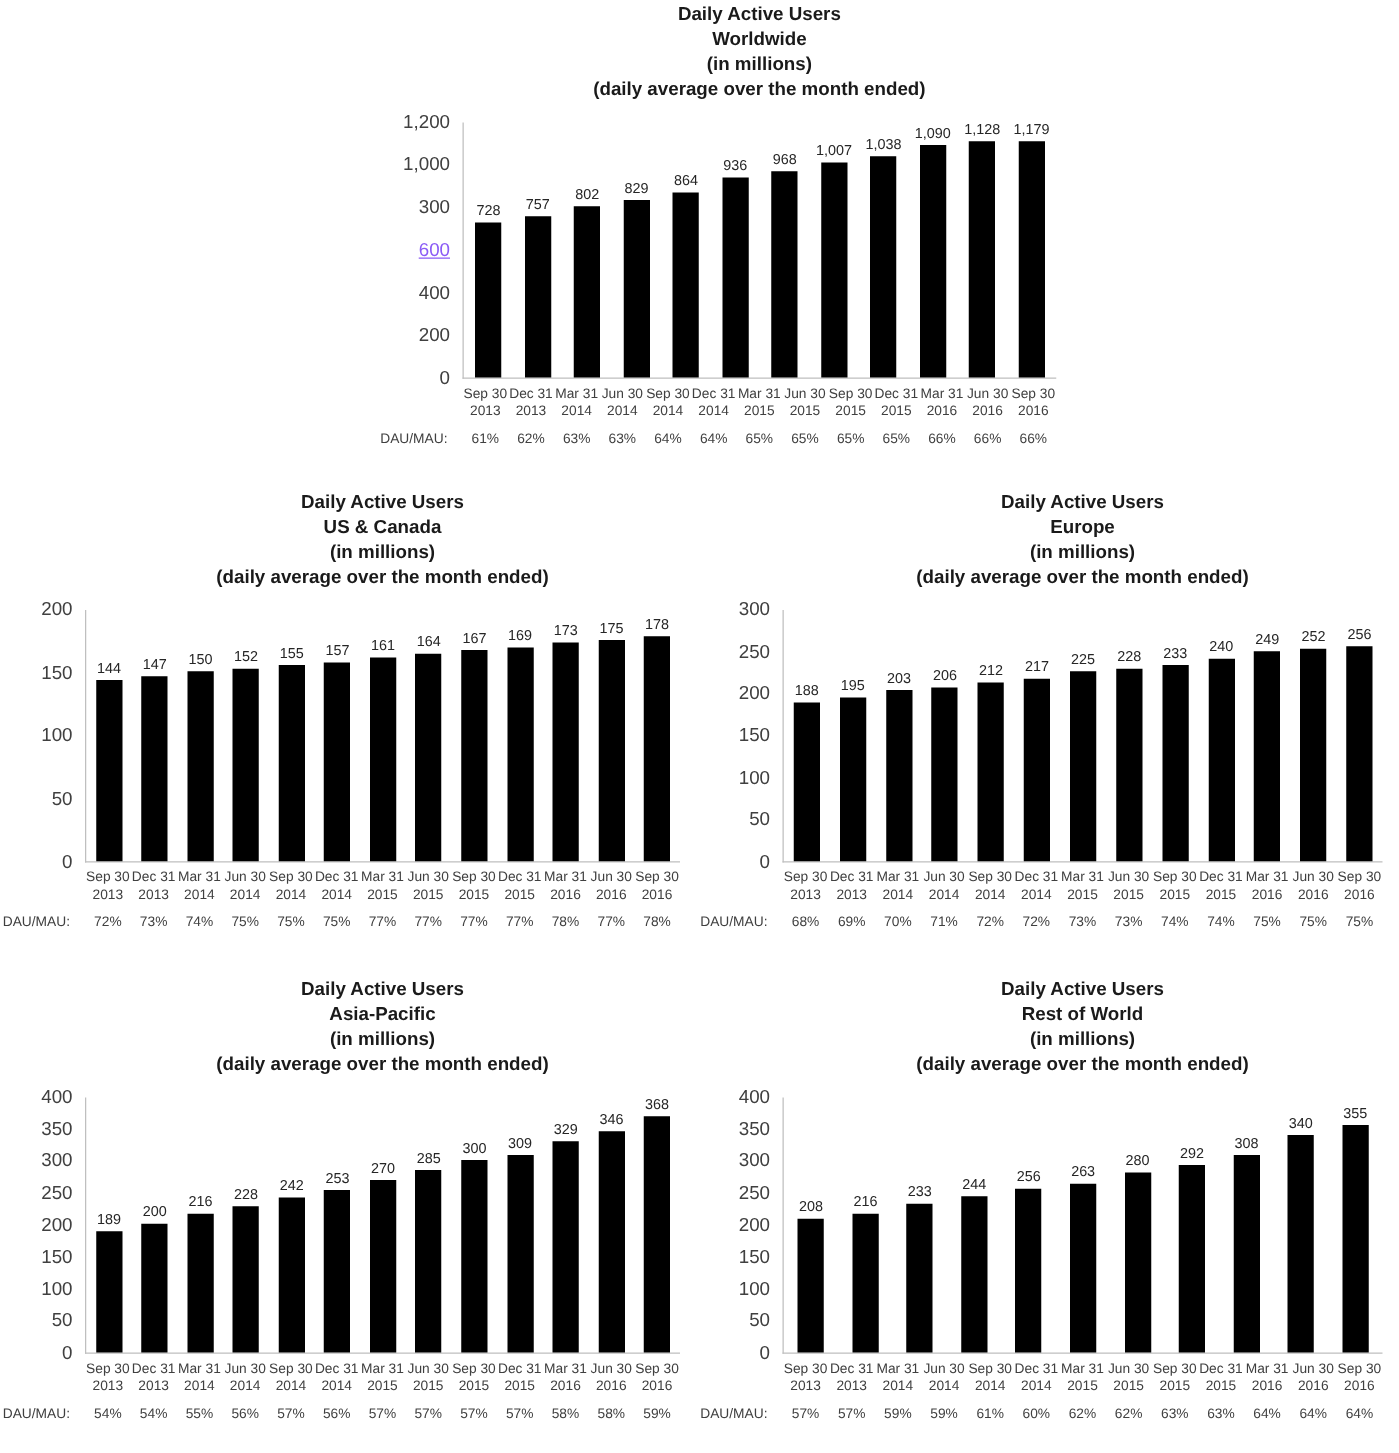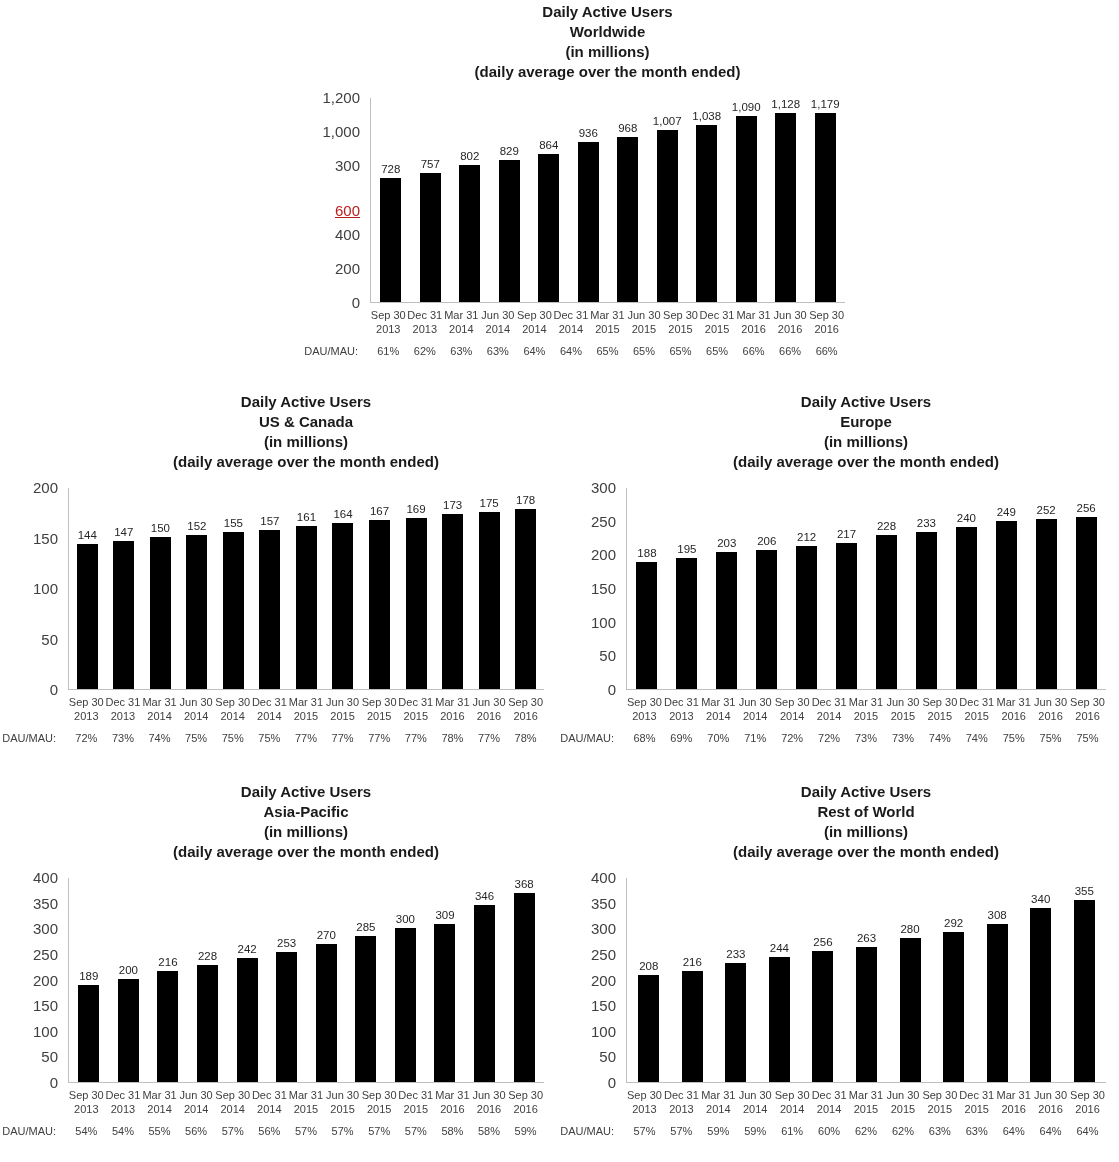--- a/index.html
+++ b/index.html
@@ -89,21 +89,21 @@
         <div>Daily Active Users</div>
         <div>Worldwide</div>
         <div>(in millions)</div>
         <div>(daily average over the month ended)</div>
       </div>
       <div class="chart-body">
         <div class="y-axis" style="width: 90px; height: 205px;">
           <span class="y-tick" style="top: 196px; color: rgb(64, 64, 64);">0</span>
           <span class="y-tick" style="top: 162px; color: rgb(64, 64, 64);">200</span>
           <span class="y-tick" style="top: 128px; color: rgb(64, 64, 64);">400</span>
-          <span class="y-tick" style="top: 104px; color: #b91c1c; text-decoration: underline;">600</span>
+          <span class="y-tick" style="top: 94px; color: #8b5cf6; text-decoration: underline;">600</span>
           <span class="y-tick" style="top: 59px; color: rgb(64, 64, 64);">300</span>
           <span class="y-tick" style="top: 25px; color: rgb(64, 64, 64);">1,000</span>
           <span class="y-tick" style="top: -9px; color: rgb(64, 64, 64);">1,200</span>
         </div>
         <div class="plot" style="margin-left: 90px; margin-right: 15px; height: 205px; border-left-color: rgb(191, 191, 191); border-bottom-color: rgb(191, 191, 191);">
           <div class="bar-slot">
             <span class="bar-value" style="color: rgb(38, 38, 38);">728</span>
             <div class="bar" style="height: 124px; background: rgb(0, 0, 0);"></div>
           </div>
           <div class="bar-slot">
@@ -400,20 +400,24 @@
           </div>
           <div class="bar-slot">
             <span class="bar-value" style="color: rgb(38, 38, 38);">212</span>
             <div class="bar" style="height: 143px; background: rgb(0, 0, 0);"></div>
           </div>
           <div class="bar-slot">
             <span class="bar-value" style="color: rgb(38, 38, 38);">217</span>
             <div class="bar" style="height: 146px; background: rgb(0, 0, 0);"></div>
           </div>
           <div class="bar-slot">
+            <span class="bar-value" style="color: rgb(38, 38, 38);">225</span>
+            <div class="bar" style="height: 152px; background: rgb(0, 0, 0);"></div>
+          </div>
+          <div class="bar-slot">
             <span class="bar-value" style="color: rgb(38, 38, 38);">228</span>
             <div class="bar" style="height: 154px; background: rgb(0, 0, 0);"></div>
           </div>
           <div class="bar-slot">
             <span class="bar-value" style="color: rgb(38, 38, 38);">233</span>
             <div class="bar" style="height: 157px; background: rgb(0, 0, 0);"></div>
           </div>
           <div class="bar-slot">
             <span class="bar-value" style="color: rgb(38, 38, 38);">240</span>
             <div class="bar" style="height: 162px; background: rgb(0, 0, 0);"></div>
@@ -557,20 +561,24 @@
           </div>
           <div class="bar-slot">
             <span class="bar-value" style="color: rgb(38, 38, 38);">300</span>
             <div class="bar" style="height: 154px; background: rgb(0, 0, 0);"></div>
           </div>
           <div class="bar-slot">
             <span class="bar-value" style="color: rgb(38, 38, 38);">309</span>
             <div class="bar" style="height: 158px; background: rgb(0, 0, 0);"></div>
           </div>
           <div class="bar-slot">
+            <span class="bar-value" style="color: rgb(38, 38, 38);">329</span>
+            <div class="bar" style="height: 169px; background: rgb(0, 0, 0);"></div>
+          </div>
+          <div class="bar-slot">
             <span class="bar-value" style="color: rgb(38, 38, 38);">346</span>
             <div class="bar" style="height: 177px; background: rgb(0, 0, 0);"></div>
           </div>
           <div class="bar-slot">
             <span class="bar-value" style="color: rgb(38, 38, 38);">368</span>
             <div class="bar" style="height: 189px; background: rgb(0, 0, 0);"></div>
           </div>
         </div>
       </div>
       <div class="x-axis" style="margin-left: 66px; margin-right: 14px;">

